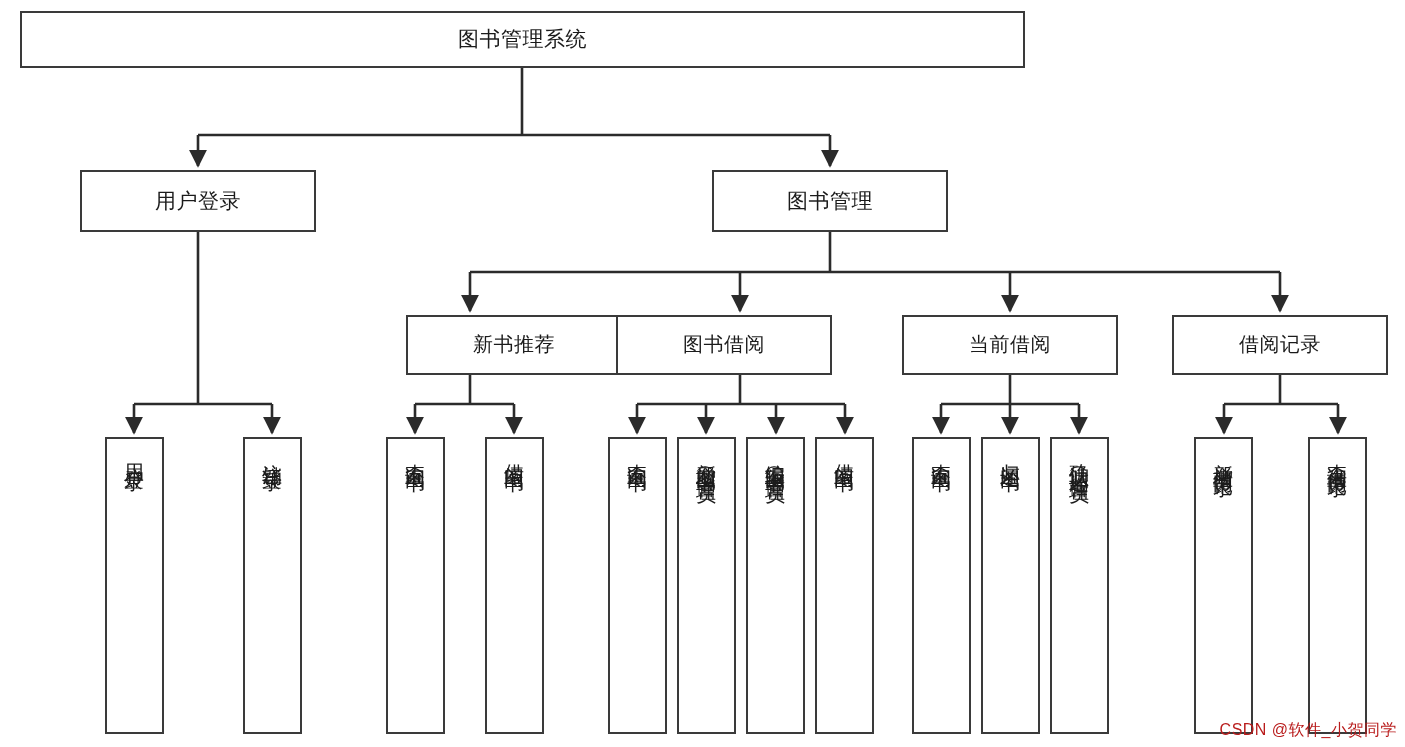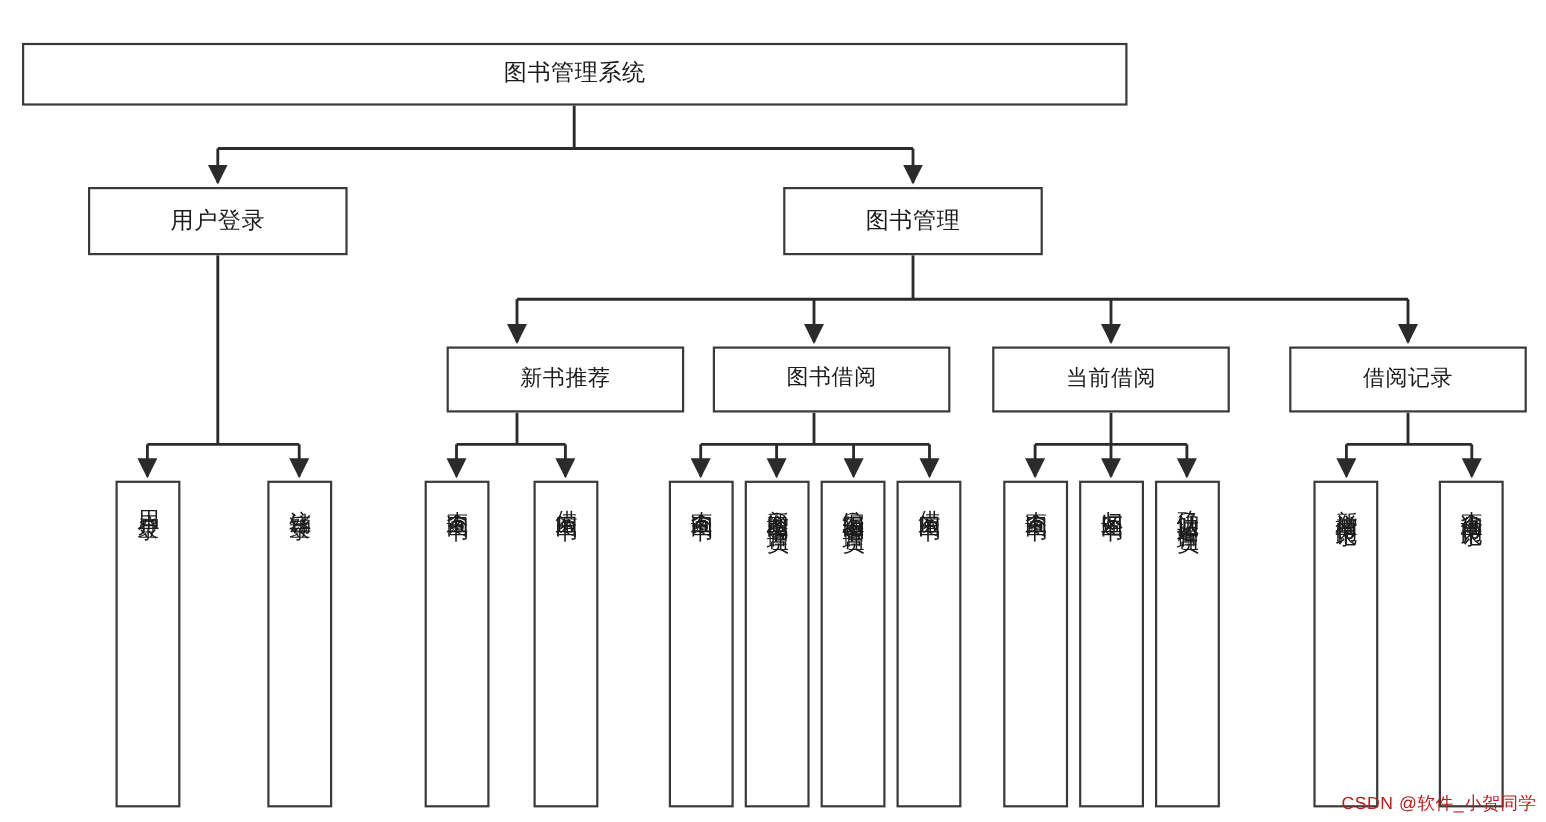--- a/index.html
+++ b/index.html
@@ -121,37 +121,37 @@
       <path d="M 1010 404 L 1010 433" marker-end="url(#arrow)"></path>
       <path d="M 1079 404 L 1079 433" marker-end="url(#arrow)"></path>
 
       <path d="M 1280 375 L 1280 404"></path>
       <path d="M 1224 404 L 1338 404"></path>
       <path d="M 1224 404 L 1224 433" marker-end="url(#arrow)"></path>
       <path d="M 1338 404 L 1338 433" marker-end="url(#arrow)"></path>
     </g>
   </svg>
 
-  <div class="node root-node" style="left:20px; top:11px; width:1005px; height:57px;margin-top:28px;">
+  <div class="node root-node" style="left:20px; top:11px; width:1005px; height:57px;">
     <span class="node-label">图书管理系统</span>
   </div>
 
   <div class="node level2-node" style="left:80px; top:170px; width:236px; height:62px;">
     <span class="node-label">用户登录</span>
   </div>
 
   <div class="node level2-node" style="left:712px; top:170px; width:236px; height:62px;">
     <span class="node-label">图书管理</span>
   </div>
 
   <div class="node level3-node" style="left:362px; top:315px; width:216px; height:60px;margin-left:44px;">
     <span class="node-label">新书推荐</span>
   </div>
 
-  <div class="node level3-node" style="left:648px; top:315px; width:216px; height:60px;font-family:Liberation Mono, monospace;">
+  <div class="node level3-node" style="left:616px; top:315px; width:216px; height:60px;">
     <span class="node-label">图书借阅</span>
   </div>
 
   <div class="node level3-node" style="left:902px; top:315px; width:216px; height:60px;">
     <span class="node-label">当前借阅</span>
   </div>
 
   <div class="node level3-node" style="left:1172px; top:315px; width:216px; height:60px;">
     <span class="node-label">借阅记录</span>
   </div>

